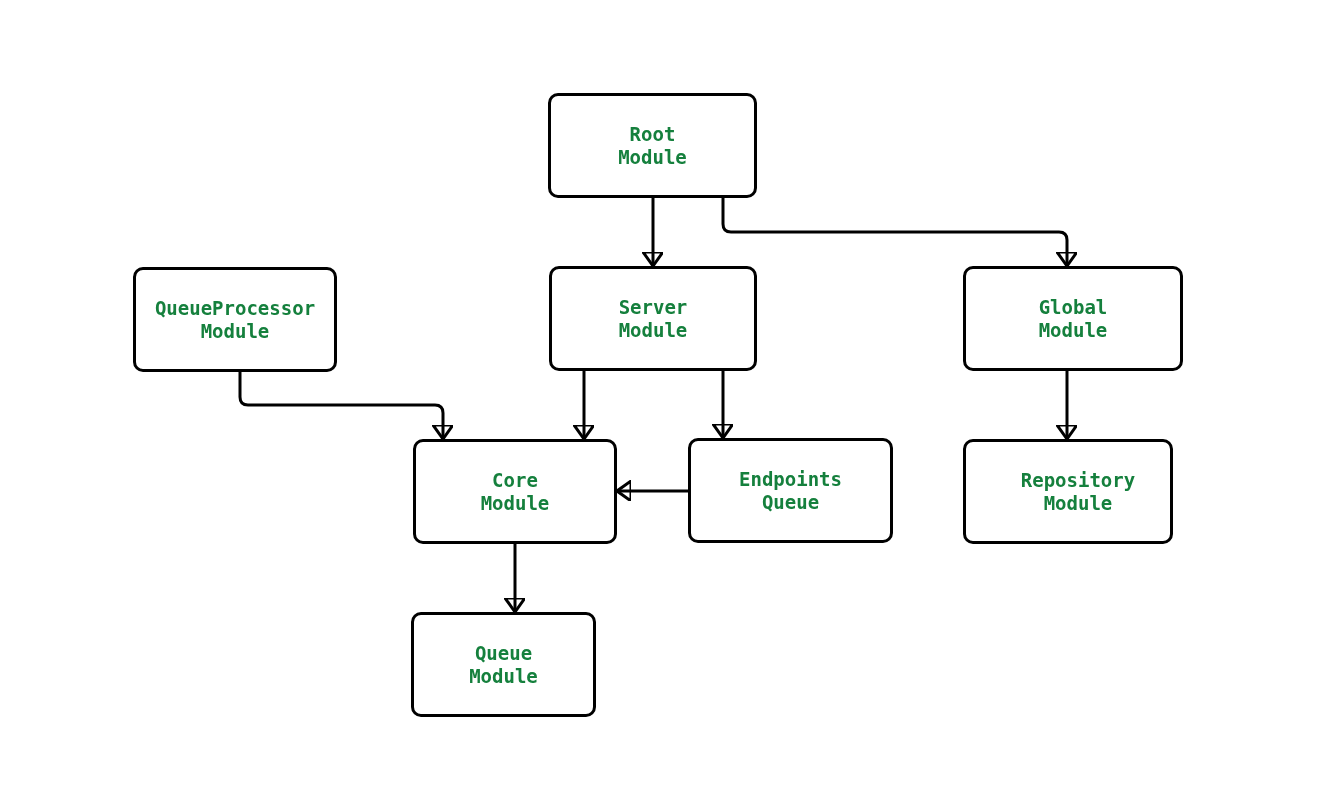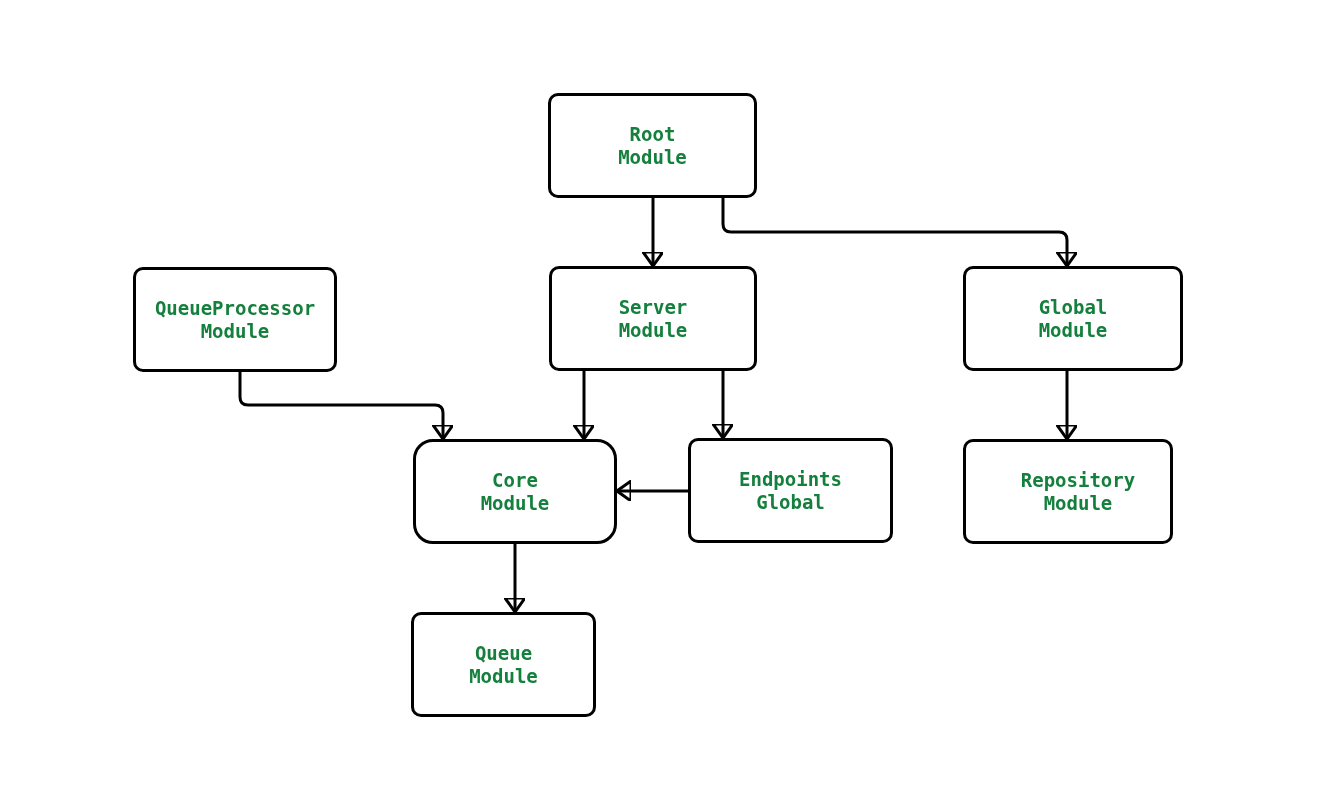--- a/index.html
+++ b/index.html
@@ -43,21 +43,21 @@
     font-weight: bold;
     color: #15803d;
     line-height: 1.2;
     white-space: pre-line;
   }
   
   .node-root          { left: 548px;  top: 93px;  width: 209px; height: 105px; }
   .node-queueprocessor{ left: 133px;  top: 267px; width: 204px; height: 105px; }
   .node-server        { left: 549px;  top: 266px; width: 208px; height: 105px; }
   .node-global        { left: 963px;  top: 266px; width: 220px; height: 105px; }
-  .node-core          { left: 413px;  top: 439px; width: 204px; height: 105px; border-radius: 20px; }
+  .node-core          { left: 413px;  top: 439px; width: 204px; height: 105px; }
   .node-endpoints     { left: 688px;  top: 438px; width: 205px; height: 105px; }
   .node-repository    { left: 963px;  top: 439px; width: 210px; height: 105px; padding-left: 20px; }
   .node-queue         { left: 411px;  top: 612px; width: 185px; height: 105px; }
 </style>
 </head>
 <body>
 
 <div class="canvas">
 
   <svg class="connector-layer" viewBox="0 0 1337 809" xmlns="http://www.w3.org/2000/svg">
@@ -96,21 +96,21 @@
 Module</span>
   </div>
 
   <div class="node node-core">
     <span class="node-label">Core
 Module</span>
   </div>
 
   <div class="node node-endpoints">
     <span class="node-label">Endpoints
-Global</span>
+Queue</span>
   </div>
 
   <div class="node node-repository">
     <span class="node-label">Repository
 Module</span>
   </div>
 
   <div class="node node-queue">
     <span class="node-label">Queue
 Module</span>

